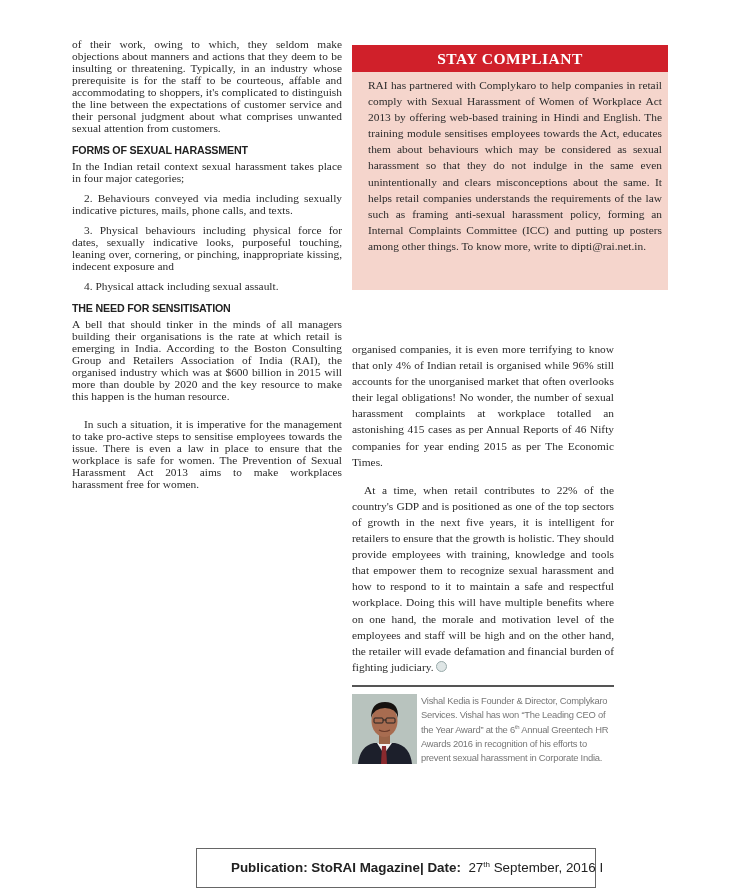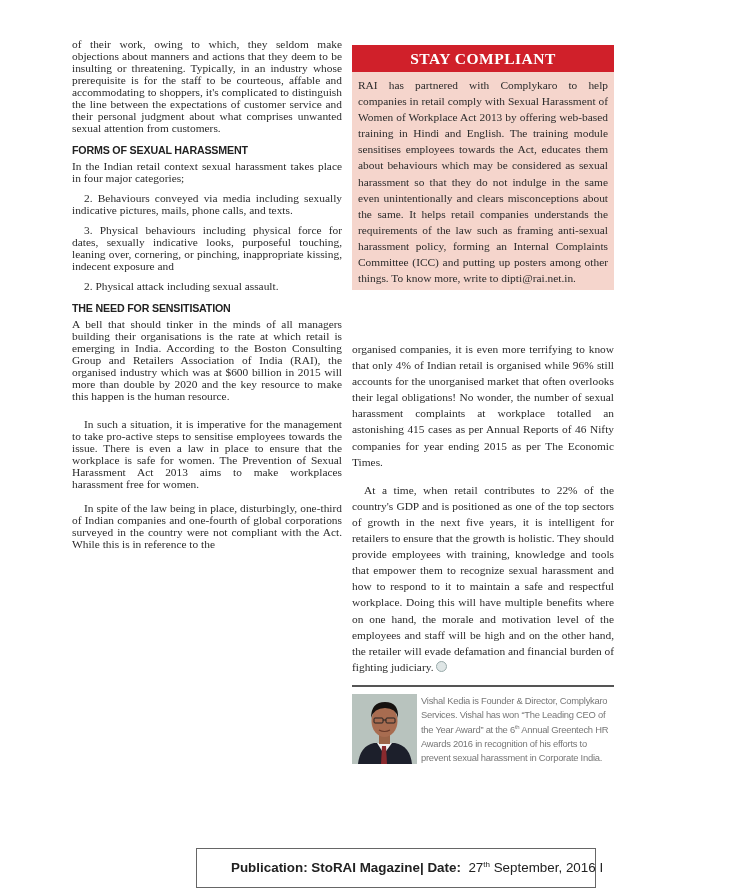--- a/index.html
+++ b/index.html
@@ -5,24 +5,24 @@
   html, body { margin:0; padding:0; background:#ffffff; }
   body { width:736px; height:895px; position:relative; overflow:hidden;
          font-family:"Liberation Serif","DejaVu Serif",serif; color:#2b2b2b; }
   .col { position:absolute; top:38px; font-size:11.4px; line-height:12px; text-align:justify; }
   .col-left { left:72px; width:270px; }
   p { margin:0 0 8px 0; }
   p.indent { text-indent:12px; }
   p.noind { text-indent:0; }
   h2 { font-family:"Liberation Sans","DejaVu Sans",sans-serif; font-size:11.6px; font-weight:bold;
        margin:10px 0 4px 0; color:#222; letter-spacing:-0.2px; transform:scaleX(0.92); transform-origin:left; }
-  .sidebar-box { position:absolute; left:352px; top:45px; width:262px; height:245px; background:#f5d5cc; }
+  .sidebar-box { position:absolute; left:352px; top:45px; width:316px; height:245px; background:#f5d5cc; }
   .sidebar-head { background:#d0202a; color:#fff; text-align:center; font-weight:bold;
                   font-size:15.5px; letter-spacing:0.5px; height:27px; line-height:28px; }
-  .sidebar-body { padding:5px 6px 0 6px; font-size:11.4px; line-height:16.1px; text-align:justify; color:#2b2b2b; }
+  .sidebar-body { padding:5px 6px 0 16px; font-size:11.4px; line-height:16.1px; text-align:justify; color:#2b2b2b; }
   .right-main { position:absolute; left:352px; top:341px; width:262px; font-size:11.4px; line-height:16.1px; text-align:justify;font-family:Liberation Serif, serif; }
   .end-icon { display:inline-block; width:9px; height:9px; border:1.5px solid #9aa; border-radius:50%;
               background:#dfe6e6; vertical-align:-1px; margin-left:2px; }
   .bio-rule { position:absolute; left:352px; top:685px; width:262px; height:2px; background:#555; }
   .bio { position:absolute; left:352px; top:694px; width:262px; height:70px; }
   .bio-photo { position:absolute; left:0; top:0; width:65px; height:70px; background:#b9c2bd; overflow:hidden; }
   .bio-text { position:absolute; left:69px; top:0; width:193px; font-family:"Liberation Sans","DejaVu Sans",sans-serif;
               font-size:9.4px; line-height:13.6px; color:#777; letter-spacing:-0.25px; }
   .footer-box { position:absolute; left:196px; top:848px; width:400px; height:40px; border:1.6px solid #666;
                 box-sizing:border-box; font-family:"Liberation Sans","DejaVu Sans",sans-serif; font-size:13.4px;
@@ -33,26 +33,25 @@
 </head>
 <body>
 
 <div class="col col-left">
   <p class="noind">of their work, owing to which, they seldom make objections about manners and actions that they deem to be insulting or threatening. Typically, in an industry whose prerequisite is for the staff to be courteous, affable and accommodating to shoppers, it's complicated to distinguish the line between the expectations of customer service and their personal judgment about what comprises unwanted sexual attention from customers.</p>
 
   <h2>FORMS OF SEXUAL HARASSMENT</h2>
   <p class="noind">In the Indian retail context sexual harassment takes place in four major categories;</p>
   <p class="indent">2. Behaviours conveyed via media including sexually indicative pictures, mails, phone calls, and texts.</p>
   <p class="indent">3. Physical behaviours including physical force for dates, sexually indicative looks, purposeful touching, leaning over, cornering, or pinching, inappropriate kissing, indecent exposure and</p>
-  <p class="indent">2. Physical attack including sexual assault.</p>
+  <p class="indent">4. Physical attack including sexual assault.</p>
 
   <h2>THE NEED FOR SENSITISATION</h2>
   <p class="noind">A bell that should tinker in the minds of all managers building their organisations is the rate at which retail is emerging in India. According to the Boston Consulting Group and Retailers Association of India (RAI), the organised industry which was at $600 billion in 2015 will more than double by 2020 and the key resource to make this happen is the human resource.</p>
   <p class="indent" style="margin-top:16px">In such a situation, it is imperative for the management to take pro-active steps to sensitise employees towards the issue. There is even a law in place to ensure that the workplace is safe for women. The Prevention of Sexual Harassment Act 2013 aims to make workplaces harassment free for women.</p>
-  <p class="indent" style="margin-top:12px">In spite of the law being in place, disturbingly, one-third of Indian companies and one-fourth of global corporations surveyed in the country were not compliant with the Act. While this is in reference to the</p>
 </div>
 
 <div class="sidebar-box">
   <div class="sidebar-head">STAY COMPLIANT</div>
   <div class="sidebar-body">RAI has partnered with Complykaro to help companies in retail comply with Sexual Harassment of Women of Workplace Act 2013 by offering web-based training in Hindi and English. The training module sensitises employees towards the Act, educates them about behaviours which may be considered as sexual harassment so that they do not indulge in the same even unintentionally and clears misconceptions about the same. It helps retail companies understands the requirements of the law such as framing anti-sexual harassment policy, forming an Internal Complaints Committee (ICC) and putting up posters among other things. To know more, write to dipti@rai.net.in.</div>
 </div>
 
 <div class="right-main">
   <p class="noind">organised companies, it is even more terrifying to know that only 4% of Indian retail is organised while 96% still accounts for the unorganised market that often overlooks their legal obligations! No wonder, the number of sexual harassment complaints at workplace totalled an astonishing 415 cases as per Annual Reports of 46 Nifty companies for year ending 2015 as per The Economic Times.</p>
   <p class="indent" style="margin-top:12px"><span>At a time, when retail contributes to 22% of the country's GDP and is positioned as one of the top sectors of growth in the next five years, it is intelligent for retailers to ensure that the growth is holistic. They should provide employees with training, knowledge and tools that empower them to recognize sexual harassment and how to respond to it to maintain a safe and respectful workplace. Doing this will have multiple benefits where on one hand, the morale and motivation level of the employees and staff will be high and on the other hand, the retailer will evade defamation and financial burden of fighting judiciary.</span><span class="end-icon"></span></p>

